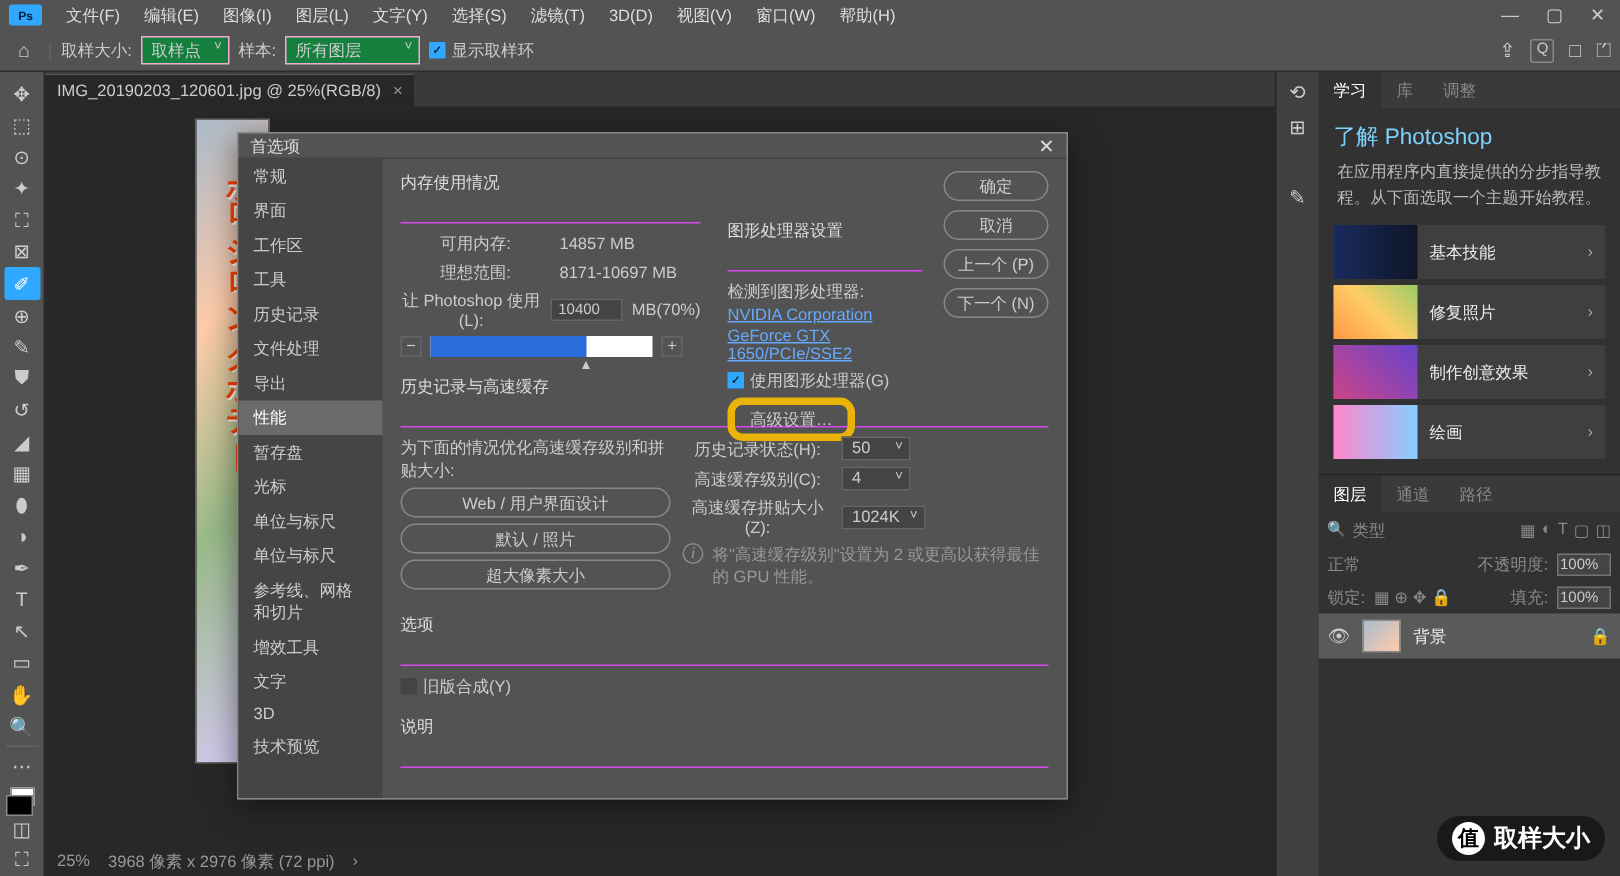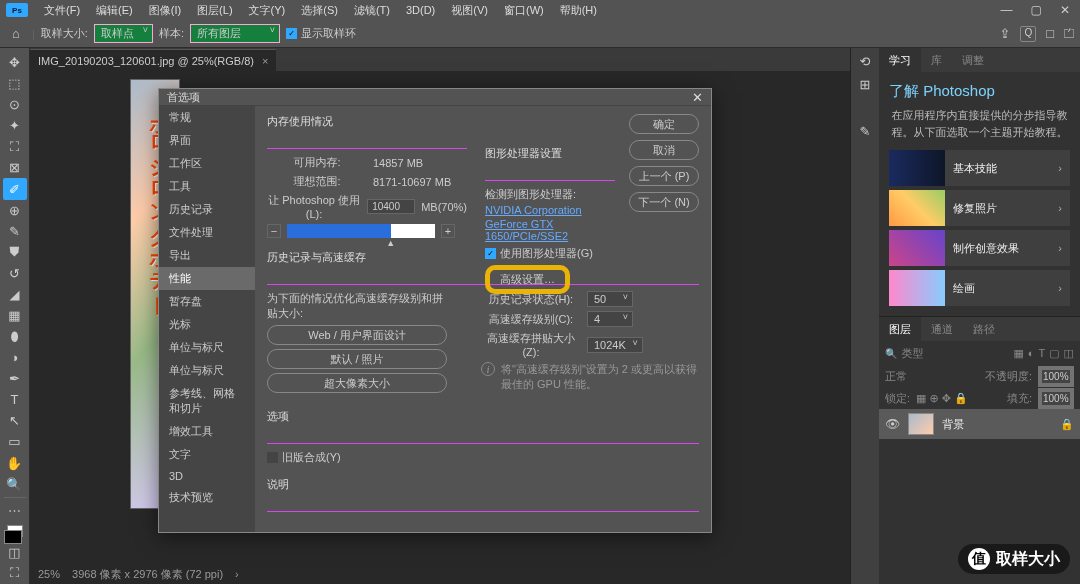--- a/index.html
+++ b/index.html
@@ -51,21 +51,21 @@
 .learn-sub { text-align: center; color: #bbb; line-height: 1.5; margin-bottom: 10px; }
 .lcard { display: flex; align-items: center; background: #3f3f3f; margin-bottom: 4px; height: 36px; }
 .lcard .thumb { width: 56px; height: 36px; }
 .lcard .lbl { flex: 1; padding: 0 8px; color: #eee; }
 .lcard .arr { padding-right: 8px; color: #aaa; }
 .t1{background:linear-gradient(90deg,#1a2a5e,#0e1628);} .t2{background:linear-gradient(45deg,#ff9944,#ffcc66,#99cc66);} .t3{background:linear-gradient(45deg,#cc4488,#6644cc);} .t4{background:linear-gradient(90deg,#ff88cc,#88ccff);}
 
 .layers { flex: 1; display: flex; flex-direction: column; border-top: 1px solid #222; }
 .lopts { height: 24px; display: flex; align-items: center; padding: 0 6px; gap: 4px; color: #888; }
 .lrow { display: flex; align-items: center; padding: 0 6px; height: 22px; color: #888; gap: 6px; }
-.lrow input { width: 36px; background: #444; border: 4px solid #737373; color: #ccc; font-size: 10px; padding: 1px; }
+.lrow input { width: 36px; background: #444; border: 1px solid #737373; color: #ccc; font-size: 10px; padding: 1px; }
 .llist { flex: 1; background: #323232; }
 .layer-item { display: flex; align-items: center; padding: 4px 6px; gap: 8px; background: #5a5a5a; }
 .layer-item .eye { font-size: 12px; }
 .layer-item .thumb { width: 26px; height: 22px; background: linear-gradient(135deg,#aabbcc,#ffccaa); border: 1px solid #888; }
 .layer-item .lbl { flex: 1; color: #eee; }
 .layer-item .lock { color: #999; }
 
 .dialog { position: absolute; left: 158px; top: 88px; width: 554px; height: 445px; background: #535353; border: 1px solid #888; box-shadow: 0 4px 20px rgba(0,0,0,0.5); display: flex; flex-direction: column; }
 .dlg-title { height: 26px; display: flex; align-items: center; padding: 0 8px; color: #ddd; border-bottom: 1px solid #444; }
 .dlg-title .x { margin-left: auto; font-size: 13px; }
@@ -331,21 +331,21 @@
         <div class="row2 link">GeForce GTX 1650/PCIe/SSE2</div>
         <div class="opt-chk" style="margin:4px 0;">
             <div class="box">✓</div>
             <span>使用图形处理器(G)</span>
           </div>
         <div class="smallbtn">高级设置…</div>
       </div>
 
       <div class="sect">
         <div class="sect-title">历史记录与高速缓存</div>
-        <div style="display:flex;gap:34px;">
+        <div style="display:flex;gap:8px;">
           <div>
             <div style="margin-bottom:4px;">为下面的情况优化高速缓存级别和拼贴大小:</div>
             <div class="pbtn">Web / 用户界面设计</div>
             <div class="pbtn">默认 / 照片</div>
             <div class="pbtn">超大像素大小</div>
           </div>
           <div>
             <div class="row">
                 <span class="lbl" style="width:100px;">历史记录状态(H):</span>
                 <div class="dd2">50</div>

